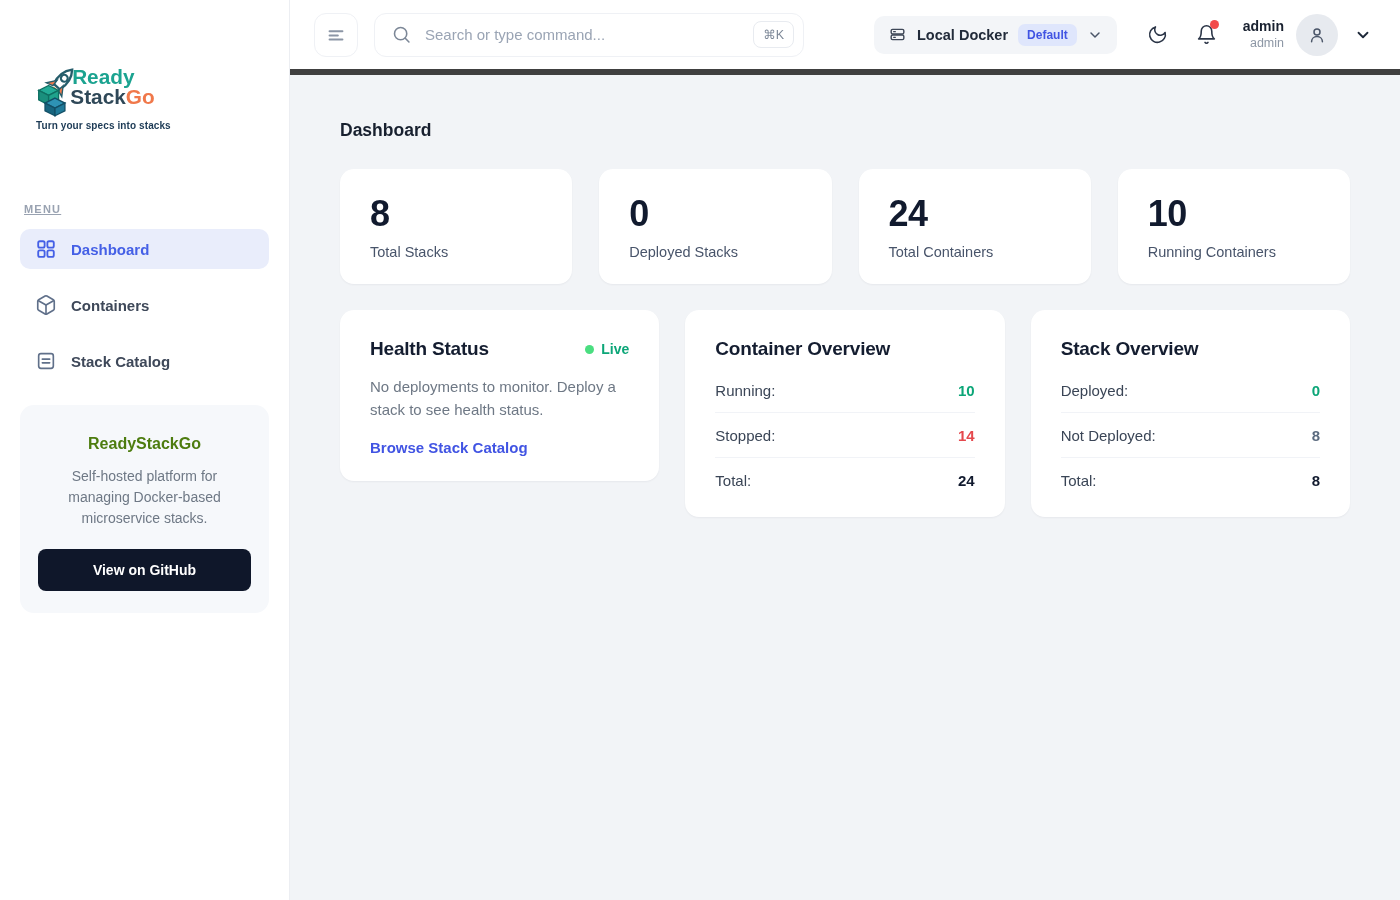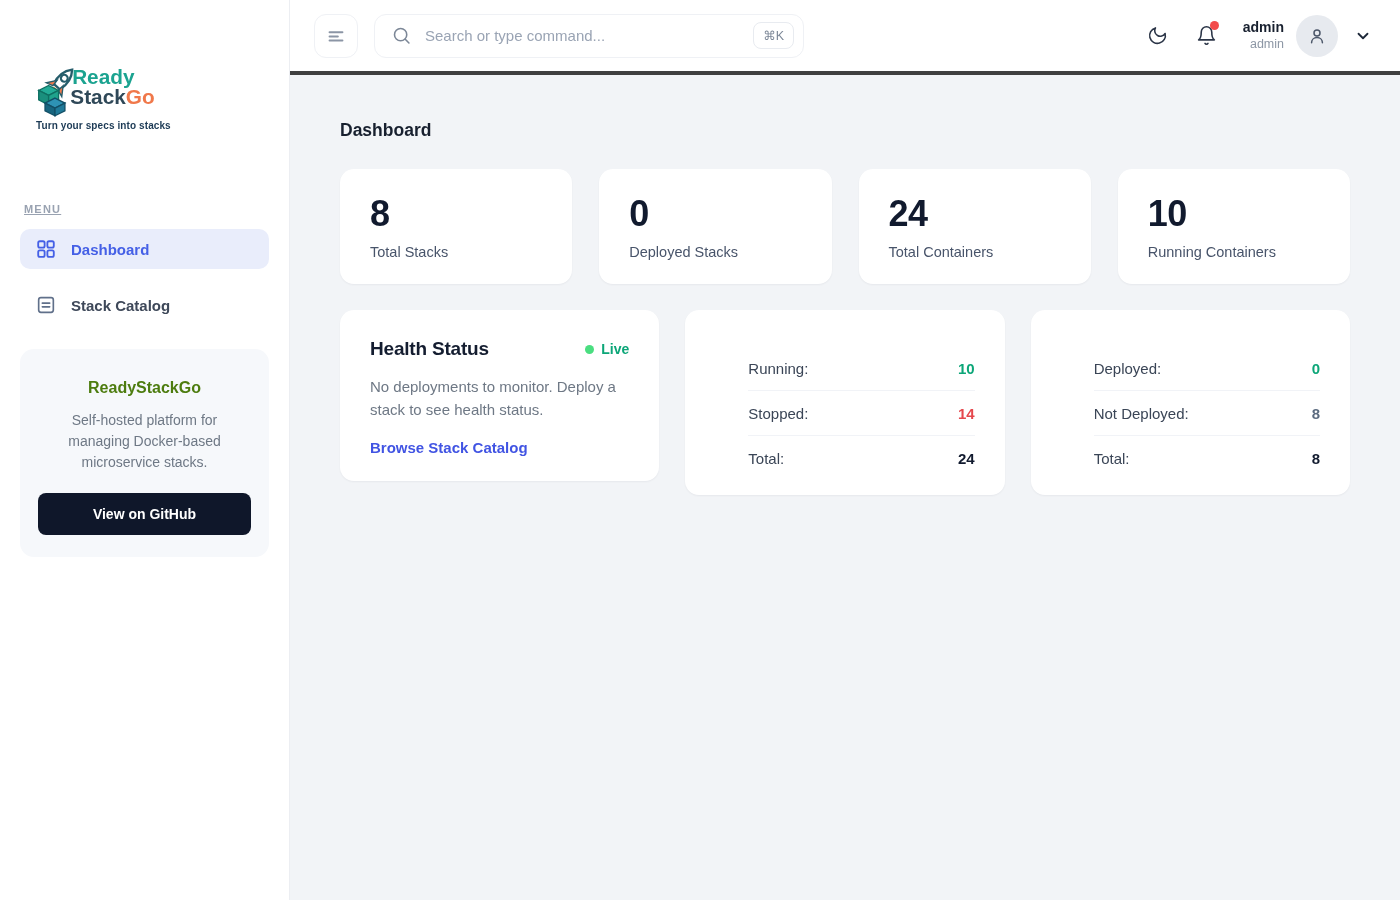--- a/index.html
+++ b/index.html
@@ -40,21 +40,21 @@
   .promo-title { font-size:16px; font-weight:800; color:#4d7c0f; }
   .promo-desc { font-size:14px; line-height:1.5; color:#6E7885; margin:13px 2px 20px; }
   .promo-btn {
     width:100%; height:42px; border:none; border-radius:8px; background:#0f172a;
     color:#fff; font-family:inherit; font-size:14px; font-weight:700; cursor:pointer;
   }
 
   
   .main { flex:1; display:flex; flex-direction:column; min-width:0; }
   .topbar {
-    height:75px; min-height:75px; background:#fff; border-bottom:4px solid #404040;
+    height:75px; min-height:75px; background:#fff; border-bottom:6px solid #404040;
     display:flex; align-items:center; padding:0 28px 0 24px;
   }
   .hamburger-btn {
     width:44px; height:44px; border:1px solid #EFF1F5; border-radius:12px; background:#fff;
     display:grid; place-items:center; cursor:pointer; color:#8B95A5;
   }
   .search-box {
     width:430px; height:44px; margin-left:16px; border:1px solid #EFF1F5; border-radius:12px;
     background:#fff; display:flex; align-items:center; padding:0 9px 0 16px; gap:11px;
   }
@@ -115,21 +115,21 @@
   .panel-title { font-size:19px; font-weight:800; color:#141D30; letter-spacing:-0.2px; }
   .live { display:flex; align-items:center; gap:7px; }
   .live-dot { width:9px; height:9px; border-radius:50%; background:#4ADE80; }
   .live-text { font-size:14px; font-weight:600; color:#0CA678; }
   .health-msg { font-size:15px; color:#6E7885; line-height:1.5; margin:16px 0 18px; max-width:262px; }
   .panel-link { font-size:15px; font-weight:700; color:#4154E3; text-decoration:none; cursor:pointer; }
 
   .ov-rows { margin-top:8px; }
   .ov-row {
     display:flex; justify-content:space-between; align-items:center;
-    padding:14px 0 13px; border-bottom:1px solid #F1F3F7; font-size:15px;margin-left:33px;
+    padding:14px 0 13px; border-bottom:1px solid #F1F3F7; font-size:15px;
   }
   .ov-row:last-child { border-bottom:none; padding-bottom:4px; }
   .ov-label { color:#3A4556; }
   .ov-value { font-weight:800; color:#111A2E; }
   .ov-value.green { color:#0CA678; }
   .ov-value.red { color:#E5484D; }
   .ov-value.dark { color:#111A2E; }
   .ov-value.muted { color:#5B6B7F; font-weight:700; }
 </style>
 </head>
@@ -171,20 +171,30 @@
           <rect x="3.5" y="3.5" width="7" height="7" rx="1.8"></rect>
             <rect x="13.5" y="3.5" width="7" height="7" rx="1.8"></rect>
           <rect x="3.5" y="13.5" width="7" height="7" rx="1.8"></rect>
             <rect x="13.5" y="13.5" width="7" height="7" rx="1.8"></rect>
         </svg>
       </span>
       <span>Dashboard</span>
     </a>
     <a class="nav-item">
       <span class="nav-icon">
+        <svg viewBox="0 0 24 24" width="22" height="22" fill="none" stroke="currentColor" stroke-width="1.8" stroke-linejoin="round">
+          <path d="M21 8a2 2 0 0 0-1-1.73l-7-4a2 2 0 0 0-2 0l-7 4A2 2 0 0 0 3 8v8a2 2 0 0 0 1 1.73l7 4a2 2 0 0 0 2 0l7-4A2 2 0 0 0 21 16z"></path>
+          <path d="m3.3 7 8.7 5 8.7-5"></path>
+            <path d="M12 22V12"></path>
+        </svg>
+      </span>
+      <span>Containers</span>
+    </a>
+    <a class="nav-item">
+      <span class="nav-icon">
         <svg viewBox="0 0 24 24" width="22" height="22" fill="none" stroke="currentColor" stroke-width="1.8" stroke-linecap="round">
           <rect x="4" y="4" width="16" height="16" rx="2.5"></rect>
           <line x1="8" y1="10" x2="16" y2="10"></line>
             <line x1="8" y1="14" x2="16" y2="14"></line>
         </svg>
       </span>
       <span>Stack Catalog</span>
     </a>
   </nav>
 
@@ -214,20 +224,37 @@
           <circle cx="11" cy="11" r="7"></circle>
             <line x1="16.3" y1="16.3" x2="20.5" y2="20.5"></line>
         </svg>
       </span>
       <input class="search-input" type="text" placeholder="Search or type command..." style="">
       <span class="kbd">⌘K</span>
     </div>
 
     <div class="tb-spacer"></div>
 
+    <div class="env-pill">
+      <span class="env-ic">
+        <svg viewBox="0 0 24 24" width="19" height="19" fill="none" stroke="currentColor" stroke-width="1.8" stroke-linecap="round">
+          <rect x="4" y="5.5" width="16" height="5.8" rx="1.8"></rect>
+          <rect x="4" y="12.7" width="16" height="5.8" rx="1.8"></rect>
+          <line x1="7.2" y1="8.4" x2="9.2" y2="8.4"></line>
+            <line x1="7.2" y1="15.6" x2="9.2" y2="15.6"></line>
+        </svg>
+      </span>
+      <span class="env-name">Local Docker</span>
+      <span class="env-badge">Default</span>
+      <span class="env-caret">
+        <svg viewBox="0 0 24 24" width="16" height="16" fill="none" stroke="currentColor" stroke-width="2.2" stroke-linecap="round" stroke-linejoin="round">
+          <polyline points="6 9 12 15 18 9"></polyline>
+        </svg>
+      </span>
+    </div>
 
     <button class="icon-btn moon-btn">
       <span style="transform:rotate(-15deg);display:block;">
         <svg viewBox="0 0 24 24" width="21" height="21" fill="none" stroke="currentColor" stroke-width="1.8" stroke-linecap="round" stroke-linejoin="round">
           <path d="M12 3a6 6 0 0 0 9 9 9 9 0 1 1-9-9Z"></path>
         </svg>
       </span>
     </button>
 
     <button class="icon-btn bell-btn">
@@ -293,37 +320,43 @@
           <div class="live">
             <span class="live-dot"></span>
             <span class="live-text">Live</span>
           </div>
         </div>
         <p class="health-msg">No deployments to monitor. Deploy a stack to see health status.</p>
         <a class="panel-link">Browse Stack Catalog</a>
       </div>
 
       <div class="card panel">
+        <div class="panel-head">
+          <div class="panel-title">Container Overview</div>
+        </div>
         <div class="ov-rows">
           <div class="ov-row">
             <span class="ov-label">Running:</span>
             <span class="ov-value green">10</span>
           </div>
           <div class="ov-row">
             <span class="ov-label">Stopped:</span>
             <span class="ov-value red">14</span>
           </div>
           <div class="ov-row">
             <span class="ov-label">Total:</span>
             <span class="ov-value dark">24</span>
           </div>
         </div>
       </div>
 
       <div class="card panel">
+        <div class="panel-head">
+          <div class="panel-title">Stack Overview</div>
+        </div>
         <div class="ov-rows">
           <div class="ov-row">
             <span class="ov-label">Deployed:</span>
             <span class="ov-value green">0</span>
           </div>
           <div class="ov-row">
             <span class="ov-label">Not Deployed:</span>
             <span class="ov-value muted">8</span>
           </div>
           <div class="ov-row">

